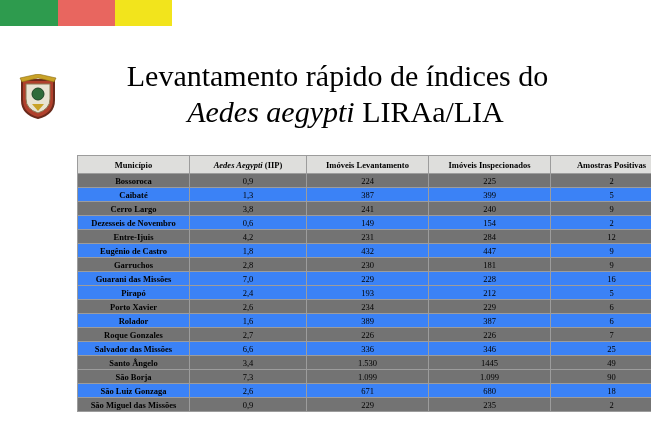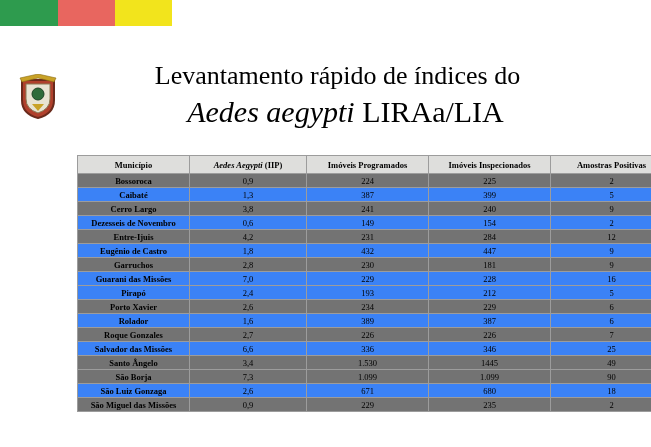--- a/index.html
+++ b/index.html
@@ -31,21 +31,21 @@
 
   
   .title-block {
     position: absolute;
     top: 58px;
     left: 0;
     width: 651px;
     text-align: center;
   }
   .title-line1 {
-    font-size: 26px;
+    font-size: 30px;
     line-height: 36px;
     color: #000000;
     letter-spacing: 0px;
     padding-left: 24px;
   }
   .title-line2 {
     font-size: 30px;
     line-height: 36px;
     color: #000000;
     padding-left: 40px;
@@ -135,21 +135,21 @@
       <col class="col-mun">
         <col class="col-iip">
         <col class="col-prog">
         <col class="col-insp">
         <col class="col-pos">
     </colgroup>
     <thead>
       <tr>
         <th>Município</th>
         <th><span class="hdr-italic">Aedes Aegypti</span> <span>(IIP)</span></th>
-        <th>Imóveis Programados</th>
+        <th>Imóveis Levantamento</th>
         <th>Imóveis Inspecionados</th>
         <th>Amostras Positivas</th>
       </tr>
     </thead>
     <tbody id="tbody">
         <tr class="odd">
           <td>Bossoroca</td>
           <td class="val">0,9</td>
           <td class="val">224</td>
           <td class="val">225</td>

